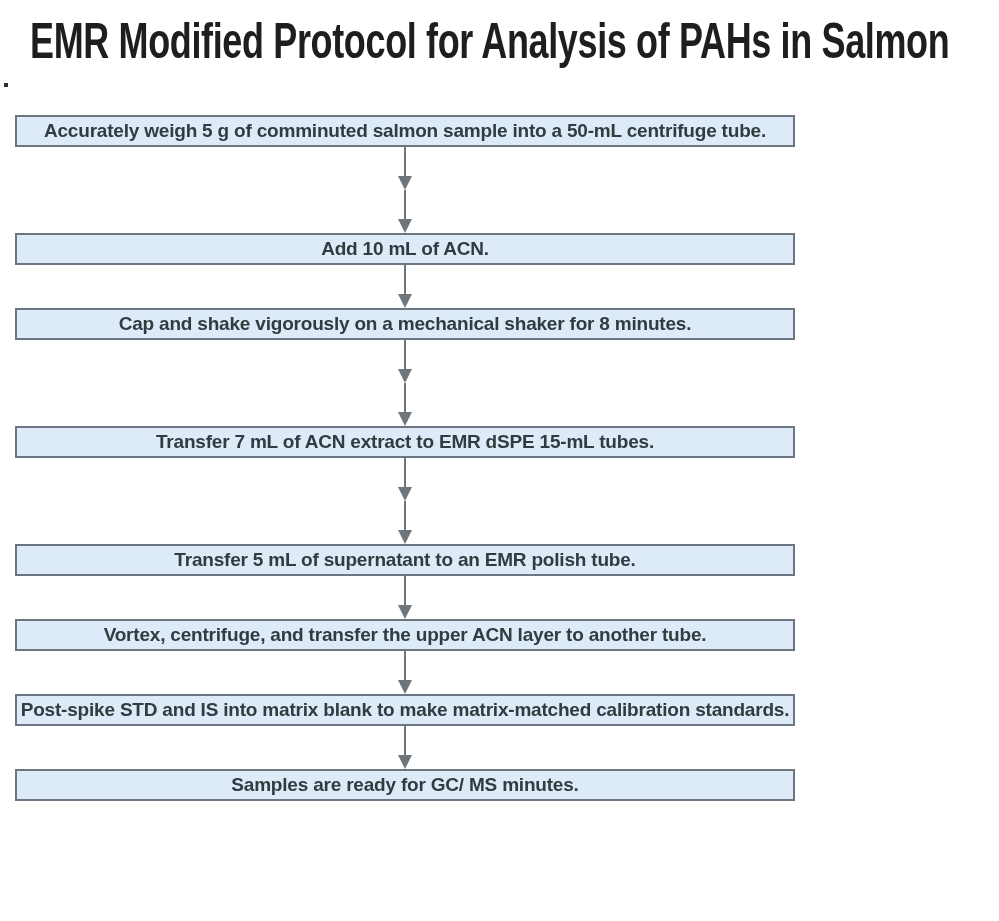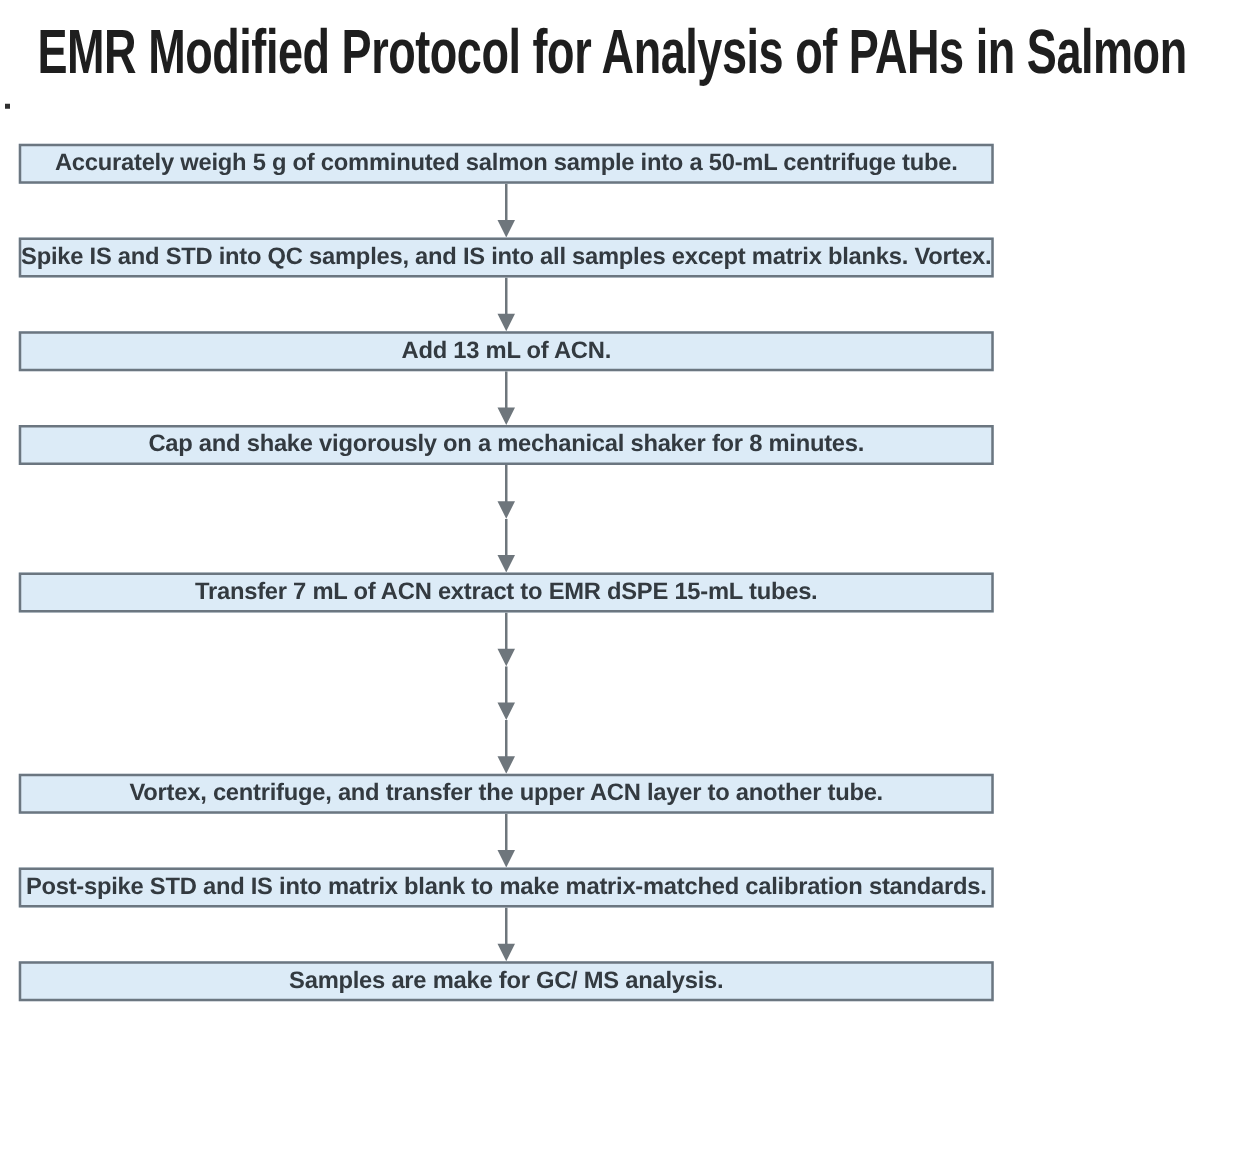--- a/index.html
+++ b/index.html
@@ -77,32 +77,29 @@
   <div class="step-box">
     <span class="step-label">Accurately weigh 5 g of comminuted salmon sample into a 50-mL centrifuge tube.</span>
   </div>
   <div class="arrow-wrap">
     <svg width="16" height="43" viewBox="0 0 16 43">
         <line class="arrow-shaft" x1="8" y1="0" x2="8" y2="31"></line>
         <polygon class="arrow-head" points="1,29 15,29 8,43"></polygon>
       </svg>
   </div>
 
-  <div class="step-box">
-    <span class="step-label">Spike IS and STD into QC samples, and IS into all samples except matrix blanks. Vortex.</span>
-  </div>
   <div class="arrow-wrap">
     <svg width="16" height="43" viewBox="0 0 16 43">
         <line class="arrow-shaft" x1="8" y1="0" x2="8" y2="31"></line>
         <polygon class="arrow-head" points="1,29 15,29 8,43"></polygon>
       </svg>
   </div>
 
   <div class="step-box">
-    <span class="step-label">Add 13 mL of ACN.</span>
+    <span class="step-label">Add 10 mL of ACN.</span>
   </div>
   <div class="arrow-wrap">
     <svg width="16" height="43" viewBox="0 0 16 43">
         <line class="arrow-shaft" x1="8" y1="0" x2="8" y2="31"></line>
         <polygon class="arrow-head" points="1,29 15,29 8,43"></polygon>
       </svg>
   </div>
 
   <div class="step-box">
     <span class="step-label">Cap and shake vigorously on a mechanical shaker for 8 minutes.</span>
@@ -131,20 +128,23 @@
       </svg>
   </div>
 
   <div class="arrow-wrap">
     <svg width="16" height="43" viewBox="0 0 16 43">
         <line class="arrow-shaft" x1="8" y1="0" x2="8" y2="31"></line>
         <polygon class="arrow-head" points="1,29 15,29 8,43"></polygon>
       </svg>
   </div>
 
+  <div class="step-box">
+    <span class="step-label">Transfer 5 mL of supernatant to an EMR polish tube.</span>
+  </div>
   <div class="arrow-wrap">
     <svg width="16" height="43" viewBox="0 0 16 43">
         <line class="arrow-shaft" x1="8" y1="0" x2="8" y2="31"></line>
         <polygon class="arrow-head" points="1,29 15,29 8,43"></polygon>
       </svg>
   </div>
 
   <div class="step-box">
     <span class="step-label">Vortex, centrifuge, and transfer the upper ACN layer to another tube.</span>
   </div>
@@ -159,16 +159,16 @@
     <span class="step-label">Post-spike STD and IS into matrix blank to make matrix-matched calibration standards.</span>
   </div>
   <div class="arrow-wrap">
     <svg width="16" height="43" viewBox="0 0 16 43">
         <line class="arrow-shaft" x1="8" y1="0" x2="8" y2="31"></line>
         <polygon class="arrow-head" points="1,29 15,29 8,43"></polygon>
       </svg>
   </div>
 
   <div class="step-box">
-    <span class="step-label">Samples are make for GC/ MS analysis.</span>
+    <span class="step-label">Samples are ready for GC/ MS minutes.</span>
   </div>
 
 </div>
 
 </body></html>

